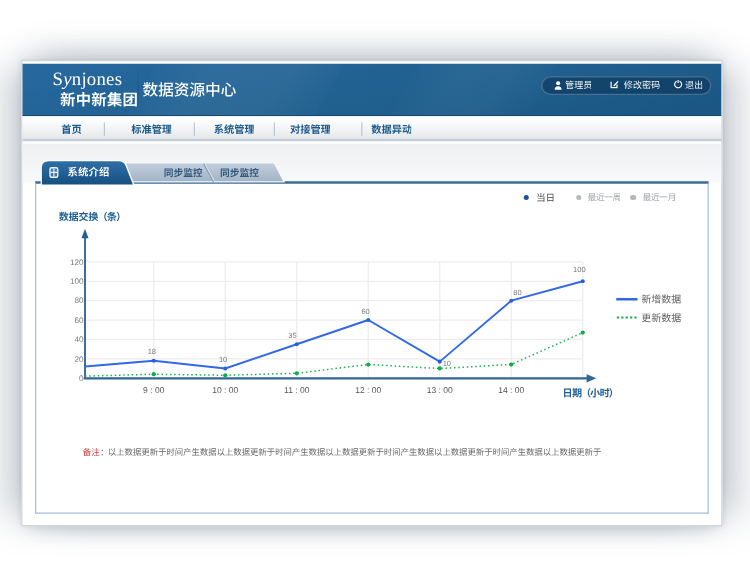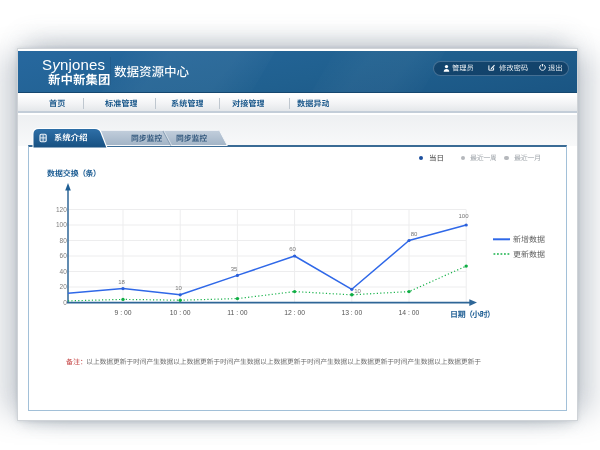--- a/index.html
+++ b/index.html
@@ -5,21 +5,21 @@
 *{box-sizing:border-box}
 .abs{position:absolute}
 </style></head><body>
 
 <div class="abs" style="left:17px;top:48px;width:561px;height:373px;background:#fff;border:1px solid #cfd3d7;box-shadow:-22px 0 26px -6px rgba(110,124,138,.30),22px 0 26px -6px rgba(110,124,138,.30),0 -16px 22px -7px rgba(110,124,138,.25),0 8px 14px -6px rgba(110,124,138,.32),0 0 4px rgba(120,132,144,.22);"></div>
 <div class="abs" style="left:18px;top:51px;width:559px;height:42px;overflow:hidden;
 background:linear-gradient(168deg,#27689f 0%,#20608f 55%,#1a5583 100%);border-bottom:1px solid #15476f;">
 <div class="abs" style="left:90px;top:-30px;width:150px;height:120px;background:linear-gradient(100deg,rgba(255,255,255,0) 0%,rgba(255,255,255,.05) 30%,rgba(255,255,255,.05) 70%,rgba(255,255,255,0) 100%);transform:skewX(-30deg);"></div>
 <div class="abs" style="left:300px;top:-30px;width:110px;height:120px;background:linear-gradient(100deg,rgba(255,255,255,0) 0%,rgba(255,255,255,.04) 35%,rgba(255,255,255,.04) 65%,rgba(255,255,255,0) 100%);transform:skewX(-30deg);"></div>
 </div>
-<div class="abs" style="left:42px;top:55.5px;color:#fff;font-size:15px;letter-spacing:0.2px;font-weight:normal;">S<span style="font-style:italic">y</span>njones</div>
+<div class="abs" style="left:42px;top:55.5px;color:#fff;font-size:15px;letter-spacing:0.2px;font-weight:normal;font-family:Liberation Serif, serif;">S<span style="font-style:italic">y</span>njones</div>
 <div class="abs" style="left:110px;top:57px;width:1px;height:28px;background:rgba(0,0,0,.07);"></div>
 <div class="abs" style="left:433px;top:61px;width:136px;height:15px;border-radius:8px;background:rgba(8,44,78,.50);border:1px solid rgba(125,160,192,.48);"></div>
 <svg class="abs" style="left:443px;top:63.5px" width="7" height="9" viewBox="0 0 8 11">
 <circle cx="4" cy="3.2" r="2" fill="#fff"></circle>
     <path d="M0.6 9.6 Q0.6 6 4 6 Q7.4 6 7.4 9.6 Z" fill="#fff"></path>
   </svg>
 <svg class="abs" style="left:488px;top:64px" width="7" height="7" viewBox="0 0 8 8">
 <path d="M1 1.6 L1 7 L6.4 7 L6.4 4" stroke="#fff" stroke-width="1.1" fill="none"></path>
 <path d="M3 5 L7 0.8 L7.9 1.7 L3.9 5.9 Z" fill="#fff"></path>
   </svg>

